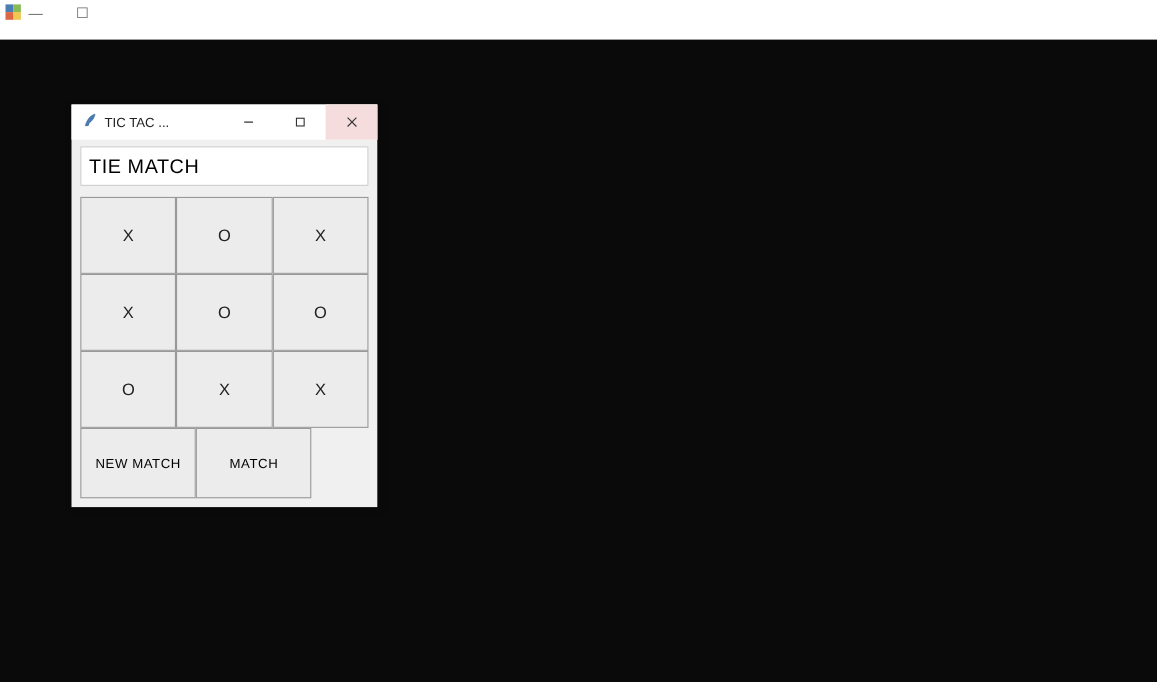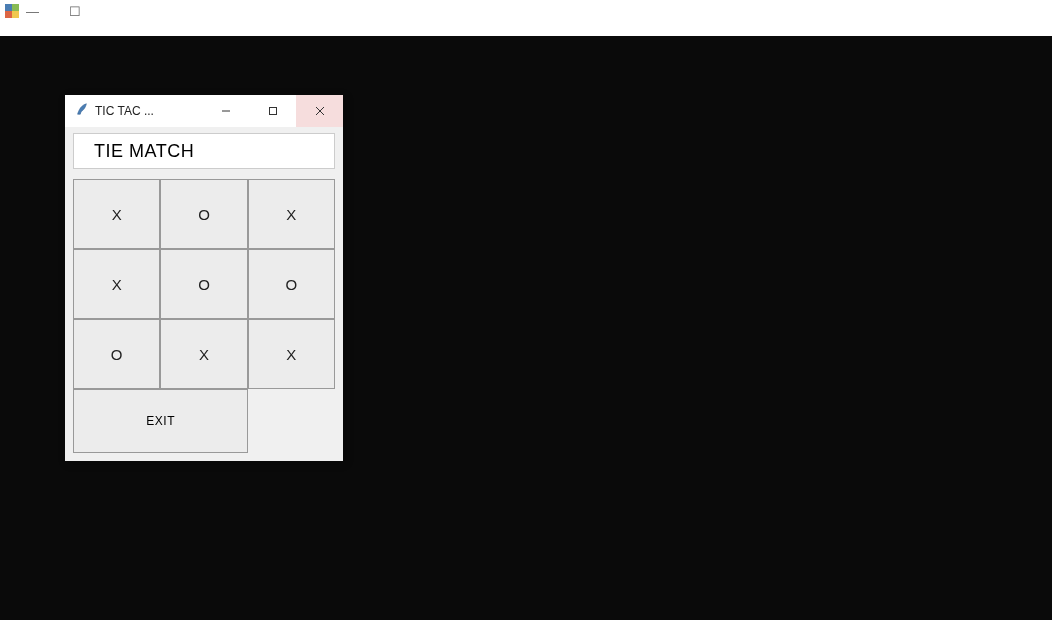--- a/index.html
+++ b/index.html
@@ -99,21 +99,21 @@
       background: #f6dddd;
       color: #333;
     }
     .status-box {
       margin: 6px 8px 10px 8px;
       background: #fff;
       border: 1px solid #ccc;
       height: 36px;
       display: flex;
       align-items: center;
-      padding-left: 20px;
+      padding-left: 7px;
       font-size: 18px;
       letter-spacing: 0.5px;
     }
     .grid {
       display: grid;
       grid-template-columns: repeat(3, 1fr);
       grid-template-rows: repeat(3, 70px);
       margin: 0 8px;
       gap: 0;
     }
@@ -206,18 +206,19 @@
       <div class="cell">X</div>
       <div class="cell">X</div>
       <div class="cell">O</div>
       <div class="cell">O</div>
       <div class="cell">O</div>
       <div class="cell">X</div>
       <div class="cell">X</div>
     </div>
 
     <div class="action-row">
-      <div class="action-btn">EXIT</div>
+      <div class="action-btn">NEW MATCH</div>
+      <div class="action-btn">MATCH</div>
       <div class="spacer"></div>
     </div>
   </div>
 </div>
 <div class="bottom-white"></div>
 
 </body></html>

